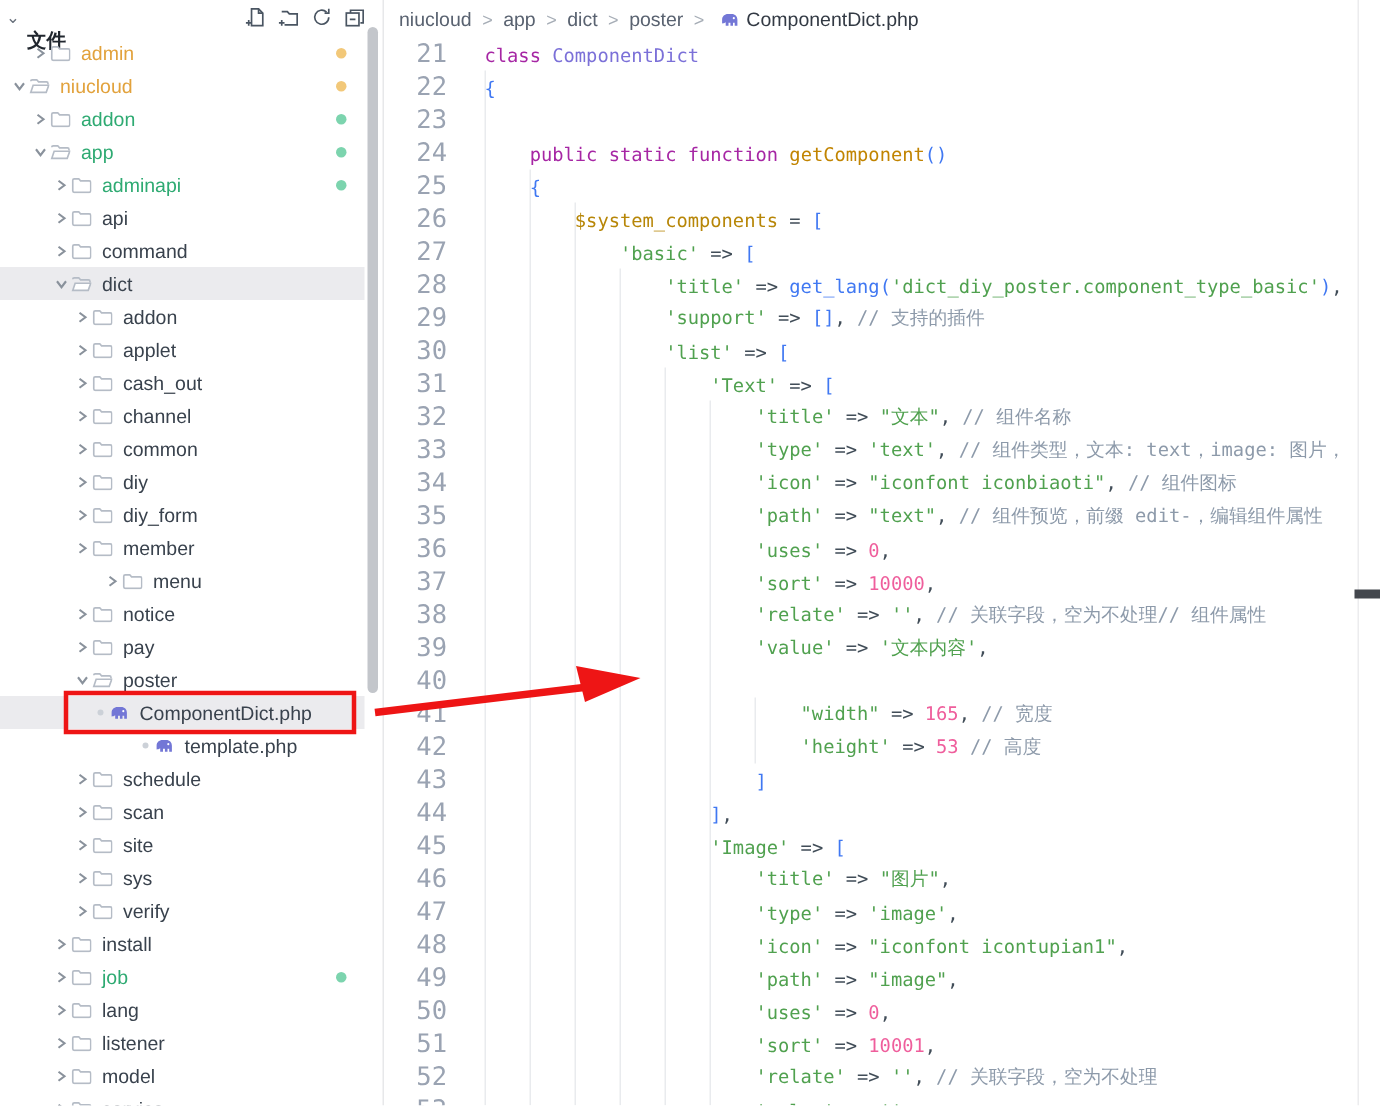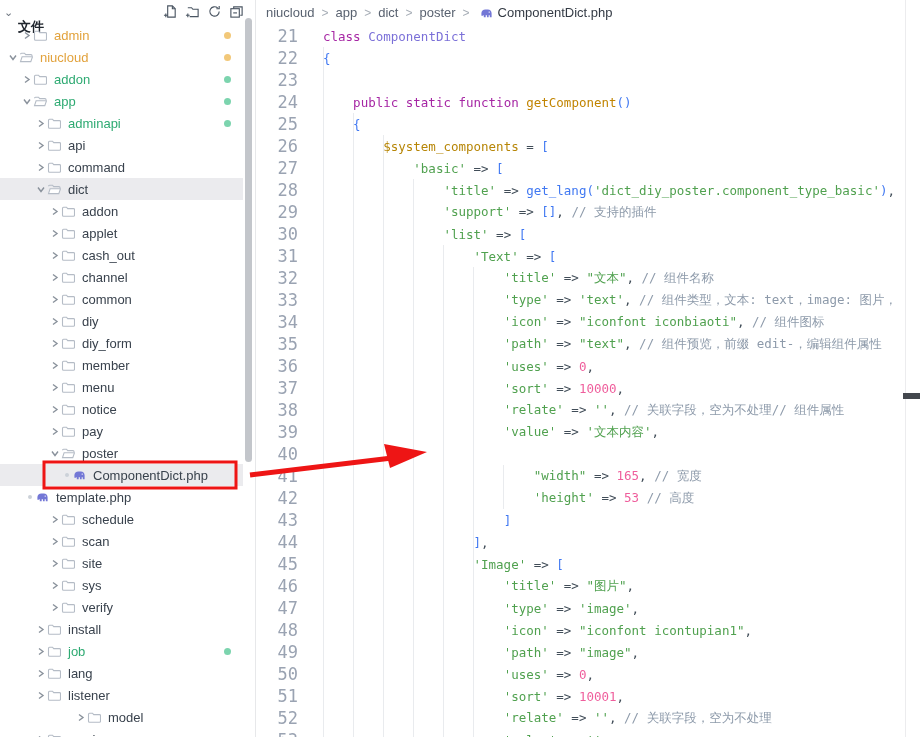--- a/index.html
+++ b/index.html
@@ -313,21 +313,21 @@
               <polyline points="2,1.5 6,4.5 2,7.5"></polyline>
             </svg>
           </span>
           <span class="ficon">
             <svg width="14" height="12" viewBox="0 0 14 12">
               <path d="M1.5 3.2q0-1 1-1h3l1.2 1.4h5.8q1 0 1 1v5.6q0 1-1 1H2.5q-1 0-1-1z" fill="#fff" stroke="#b5bcc6" stroke-width="1.1"></path>
             </svg>
           </span>
           <span class="tlabel">member</span>
         </div>
-        <div class="tree-row" style="padding-left: 48px;">
+        <div class="tree-row" style="padding-left: 68px;">
           <span class="chev">
             <svg width="8" height="9" viewBox="0 0 8 9">
               <polyline points="2,1.5 6,4.5 2,7.5"></polyline>
             </svg>
           </span>
           <span class="ficon">
             <svg width="14" height="12" viewBox="0 0 14 12">
               <path d="M1.5 3.2q0-1 1-1h3l1.2 1.4h5.8q1 0 1 1v5.6q0 1-1 1H2.5q-1 0-1-1z" fill="#fff" stroke="#b5bcc6" stroke-width="1.1"></path>
             </svg>
           </span>
@@ -378,21 +378,21 @@
             <i></i>
           </span>
           <span class="ficon">
             <svg width="15" height="12" viewBox="0 0 20 16">
               <path fill="#7377d6" d="M3.2 13.5V8.2c0-2.9 2.3-5 5.2-5h3.4c2.9 0 5 2.1 5 5v5.3h-2.4v-2.6h-1.5v2.6h-2.3v-2.6H8.9v2.6H6.4v-3c-1 .9-2 1-3.2 1z"></path>
               <circle cx="13.6" cy="6.8" r="0.95" fill="#fff"></circle>
             </svg>
           </span>
           <span class="tlabel">ComponentDict.php</span>
         </div>
-        <div class="tree-row" style="padding-left: 25px;">
+        <div class="tree-row" style="padding-left: 92px;">
           <span class="bullet">
             <i></i>
           </span>
           <span class="ficon">
             <svg width="15" height="12" viewBox="0 0 20 16">
               <path fill="#7377d6" d="M3.2 13.5V8.2c0-2.9 2.3-5 5.2-5h3.4c2.9 0 5 2.1 5 5v5.3h-2.4v-2.6h-1.5v2.6h-2.3v-2.6H8.9v2.6H6.4v-3c-1 .9-2 1-3.2 1z"></path>
               <circle cx="13.6" cy="6.8" r="0.95" fill="#fff"></circle>
             </svg>
           </span>
           <span class="tlabel">template.php</span>
@@ -508,21 +508,21 @@
               <polyline points="2,1.5 6,4.5 2,7.5"></polyline>
             </svg>
           </span>
           <span class="ficon">
             <svg width="14" height="12" viewBox="0 0 14 12">
               <path d="M1.5 3.2q0-1 1-1h3l1.2 1.4h5.8q1 0 1 1v5.6q0 1-1 1H2.5q-1 0-1-1z" fill="#fff" stroke="#b5bcc6" stroke-width="1.1"></path>
             </svg>
           </span>
           <span class="tlabel">listener</span>
         </div>
-        <div class="tree-row" style="padding-left: 34px; margin-left: 40px;">
+        <div class="tree-row" style="padding-left: 34px;">
           <span class="chev">
             <svg width="8" height="9" viewBox="0 0 8 9">
               <polyline points="2,1.5 6,4.5 2,7.5"></polyline>
             </svg>
           </span>
           <span class="ficon">
             <svg width="14" height="12" viewBox="0 0 14 12">
               <path d="M1.5 3.2q0-1 1-1h3l1.2 1.4h5.8q1 0 1 1v5.6q0 1-1 1H2.5q-1 0-1-1z" fill="#fff" stroke="#b5bcc6" stroke-width="1.1"></path>
             </svg>
           </span>

